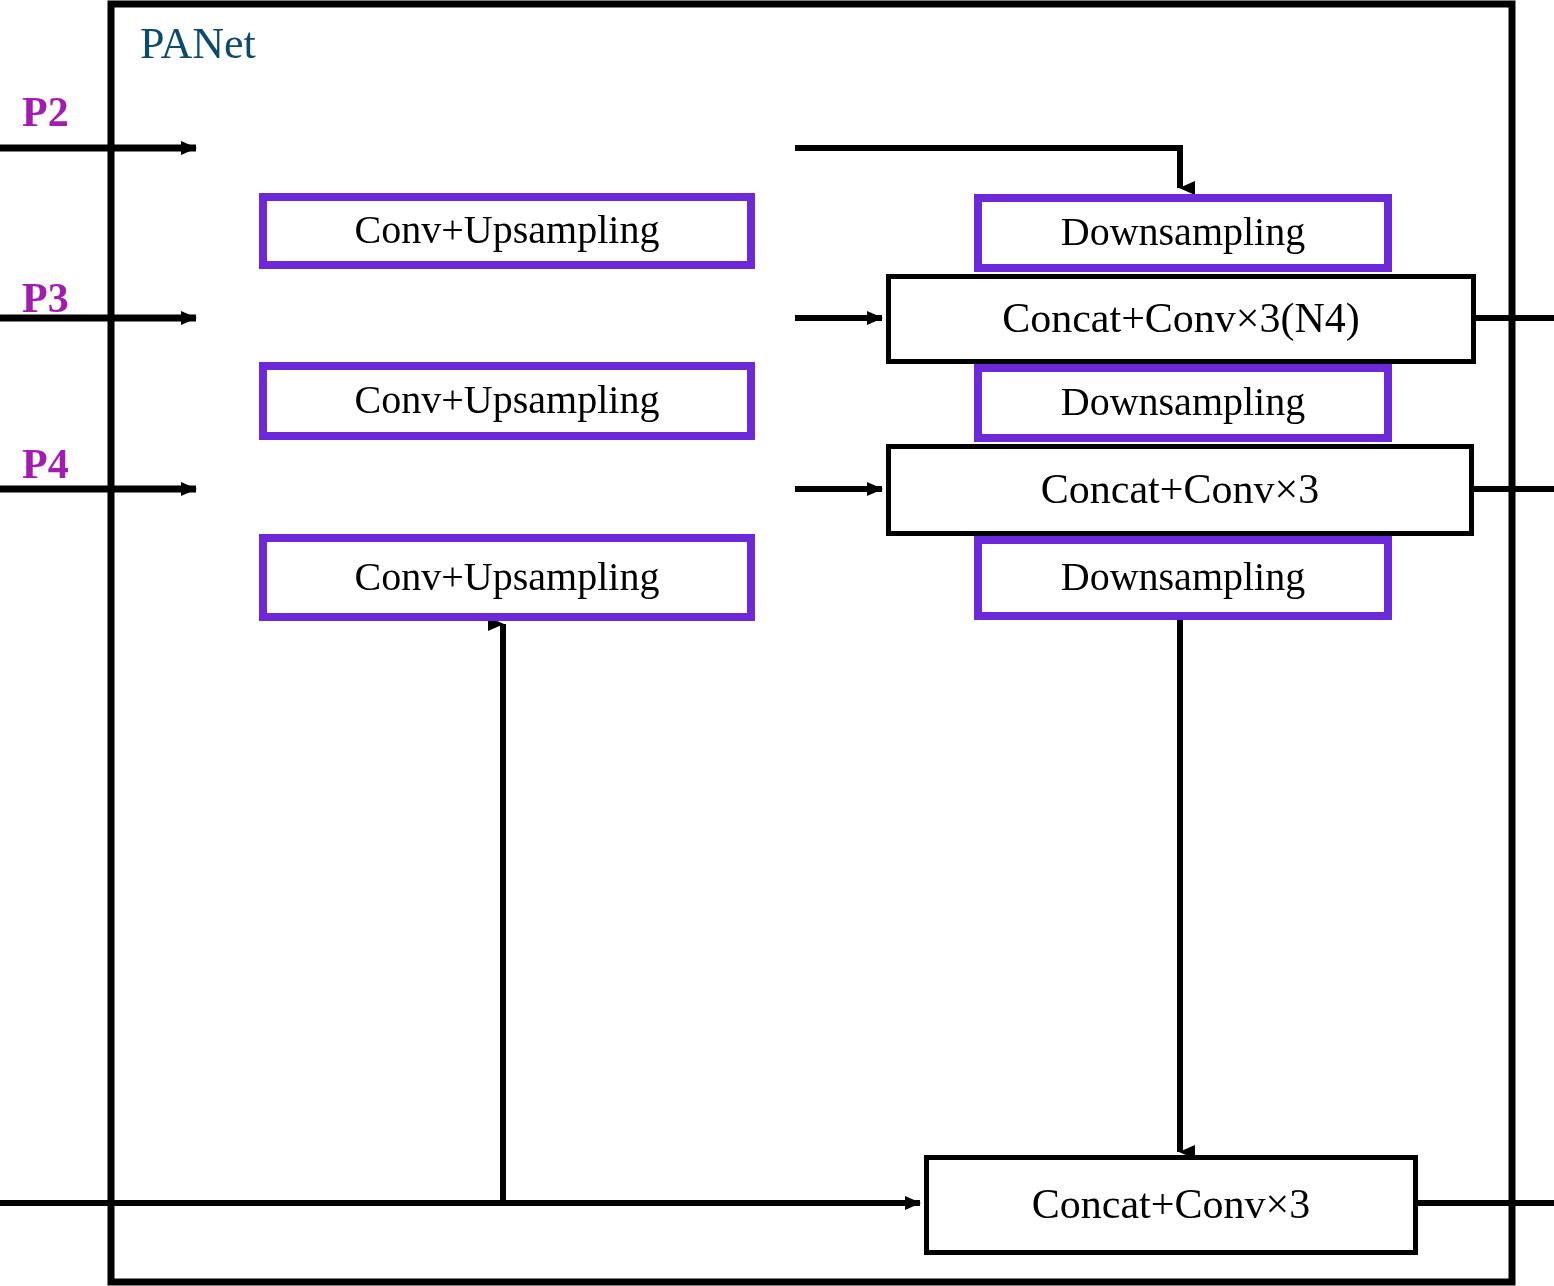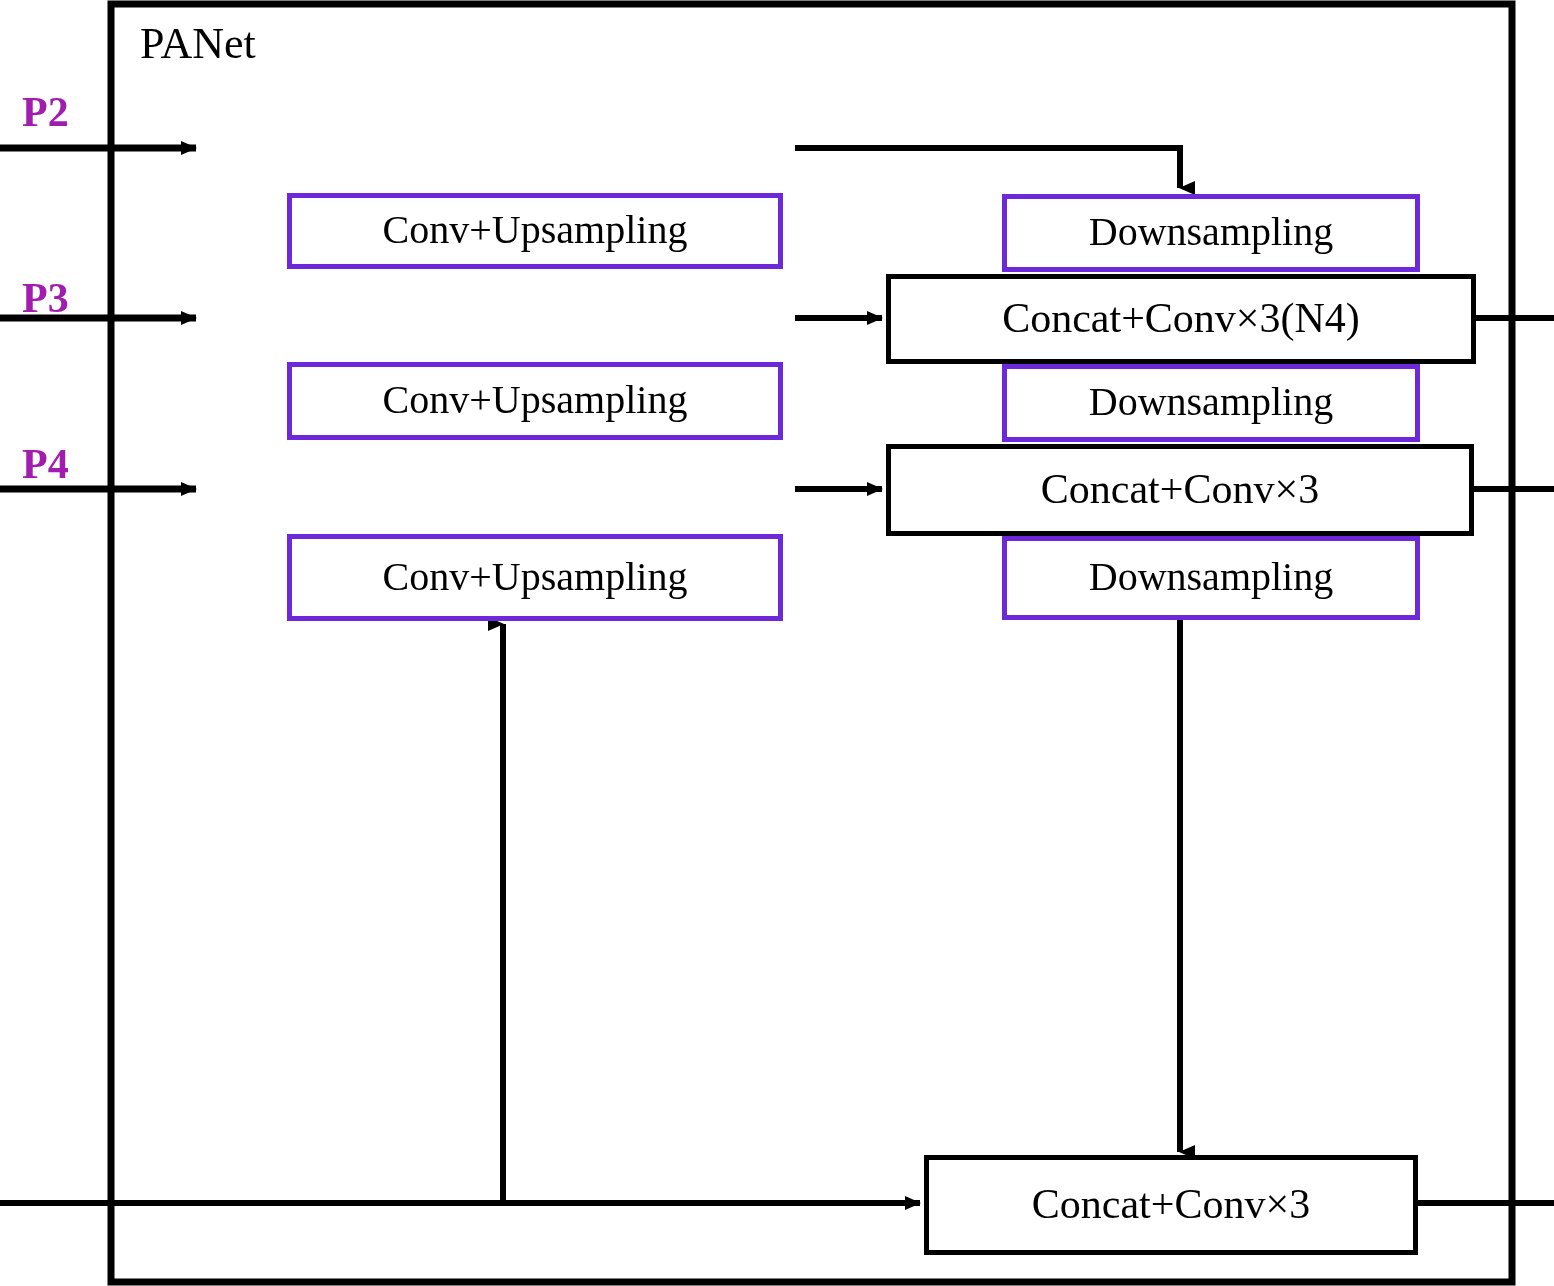--- a/index.html
+++ b/index.html
@@ -29,32 +29,31 @@
     display: flex;
     align-items: center;
     justify-content: center;
     white-space: nowrap;
     color: #000000;
   }
   .node-box.thick {
     border: 5px solid #000000;
   }
   .node-box.thin {
-    border: 5px solid #6d28d9;
-    margin-left: 28px;
+    border: 8px solid #6d28d9;
   }
   .node-label {
     color: #000000;
     line-height: 1;
     position: relative;
     top: -1px;
   }
   .panel-title {
     position: absolute;
-    color: #000000;
+    color: #0c4a6e;
     white-space: nowrap;
   }
   .io-label {
     position: absolute;
     color: #a21caf;
     white-space: nowrap;
   }
 </style>
 </head>
 <body>

